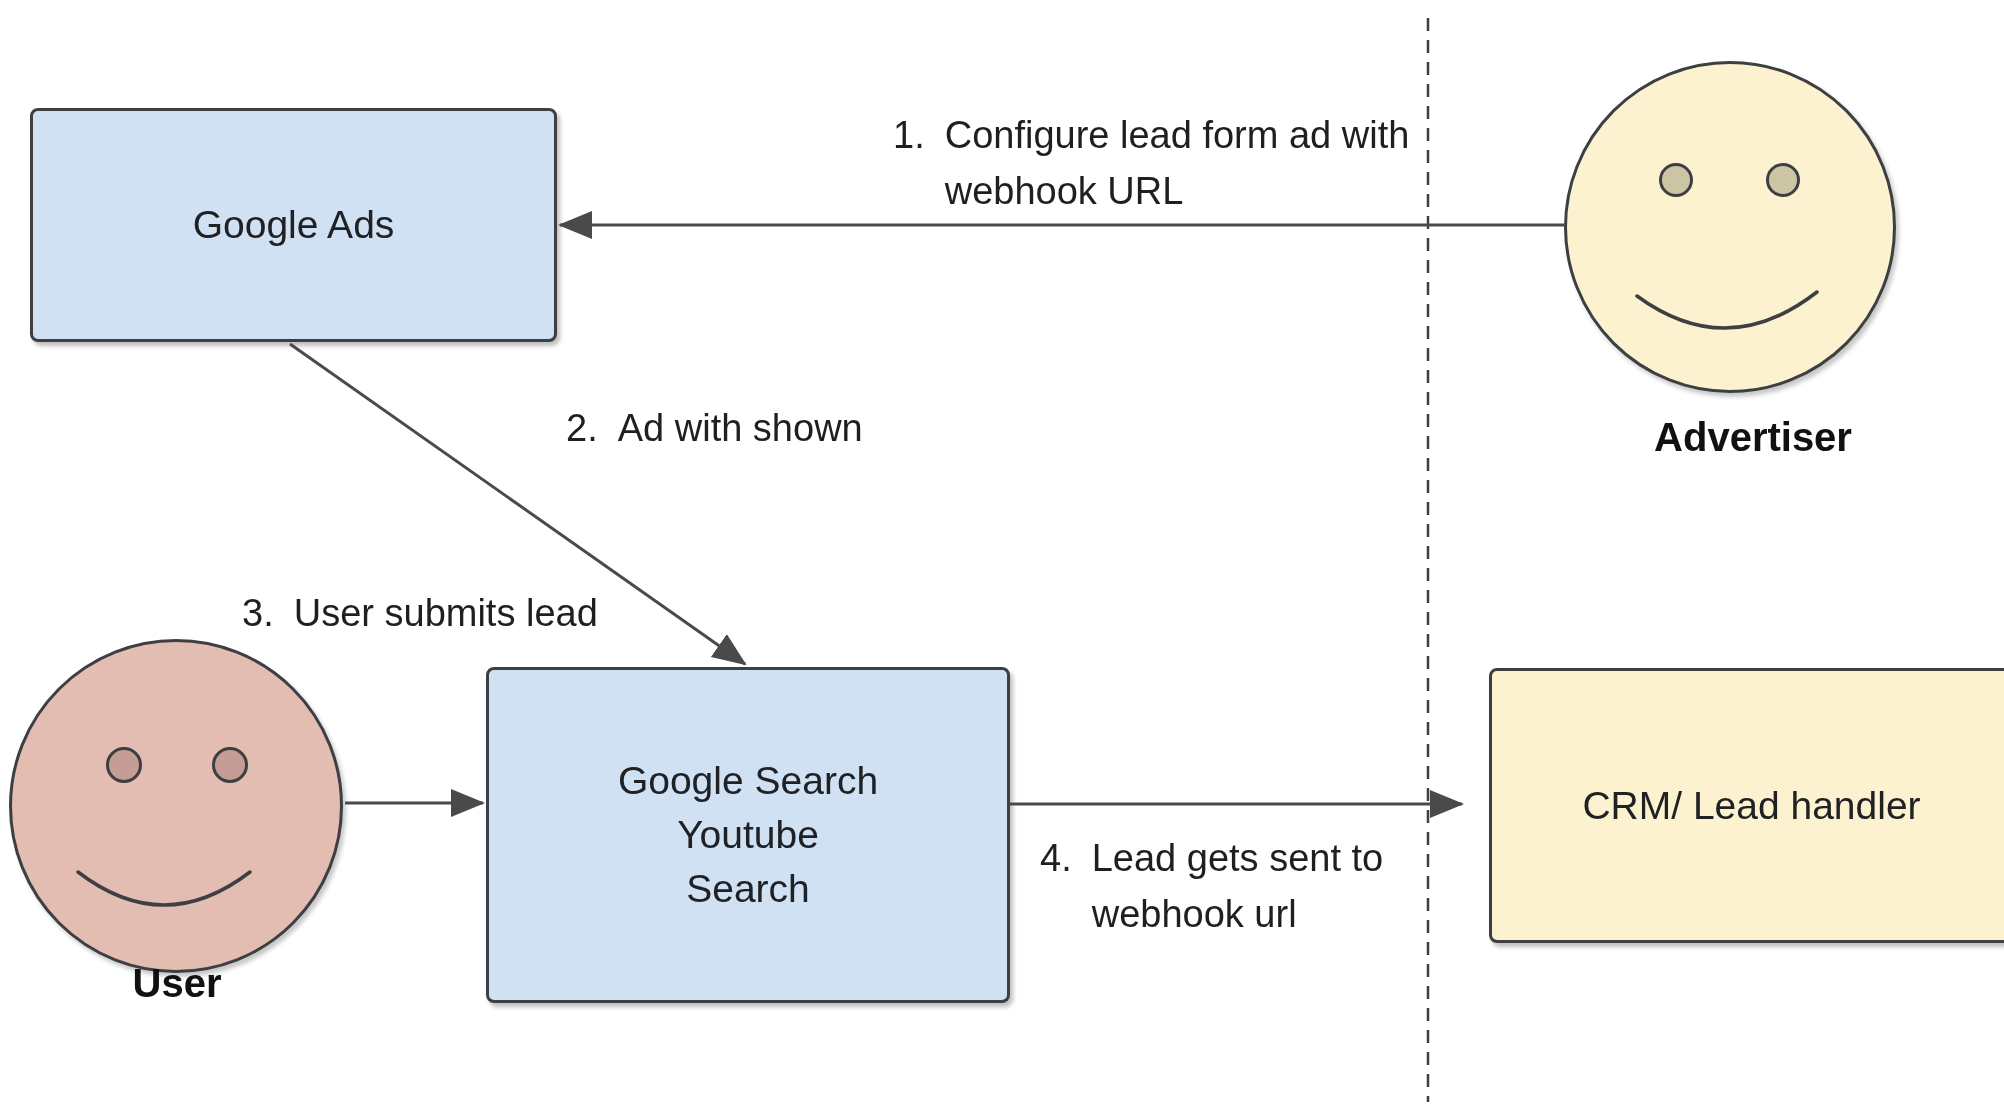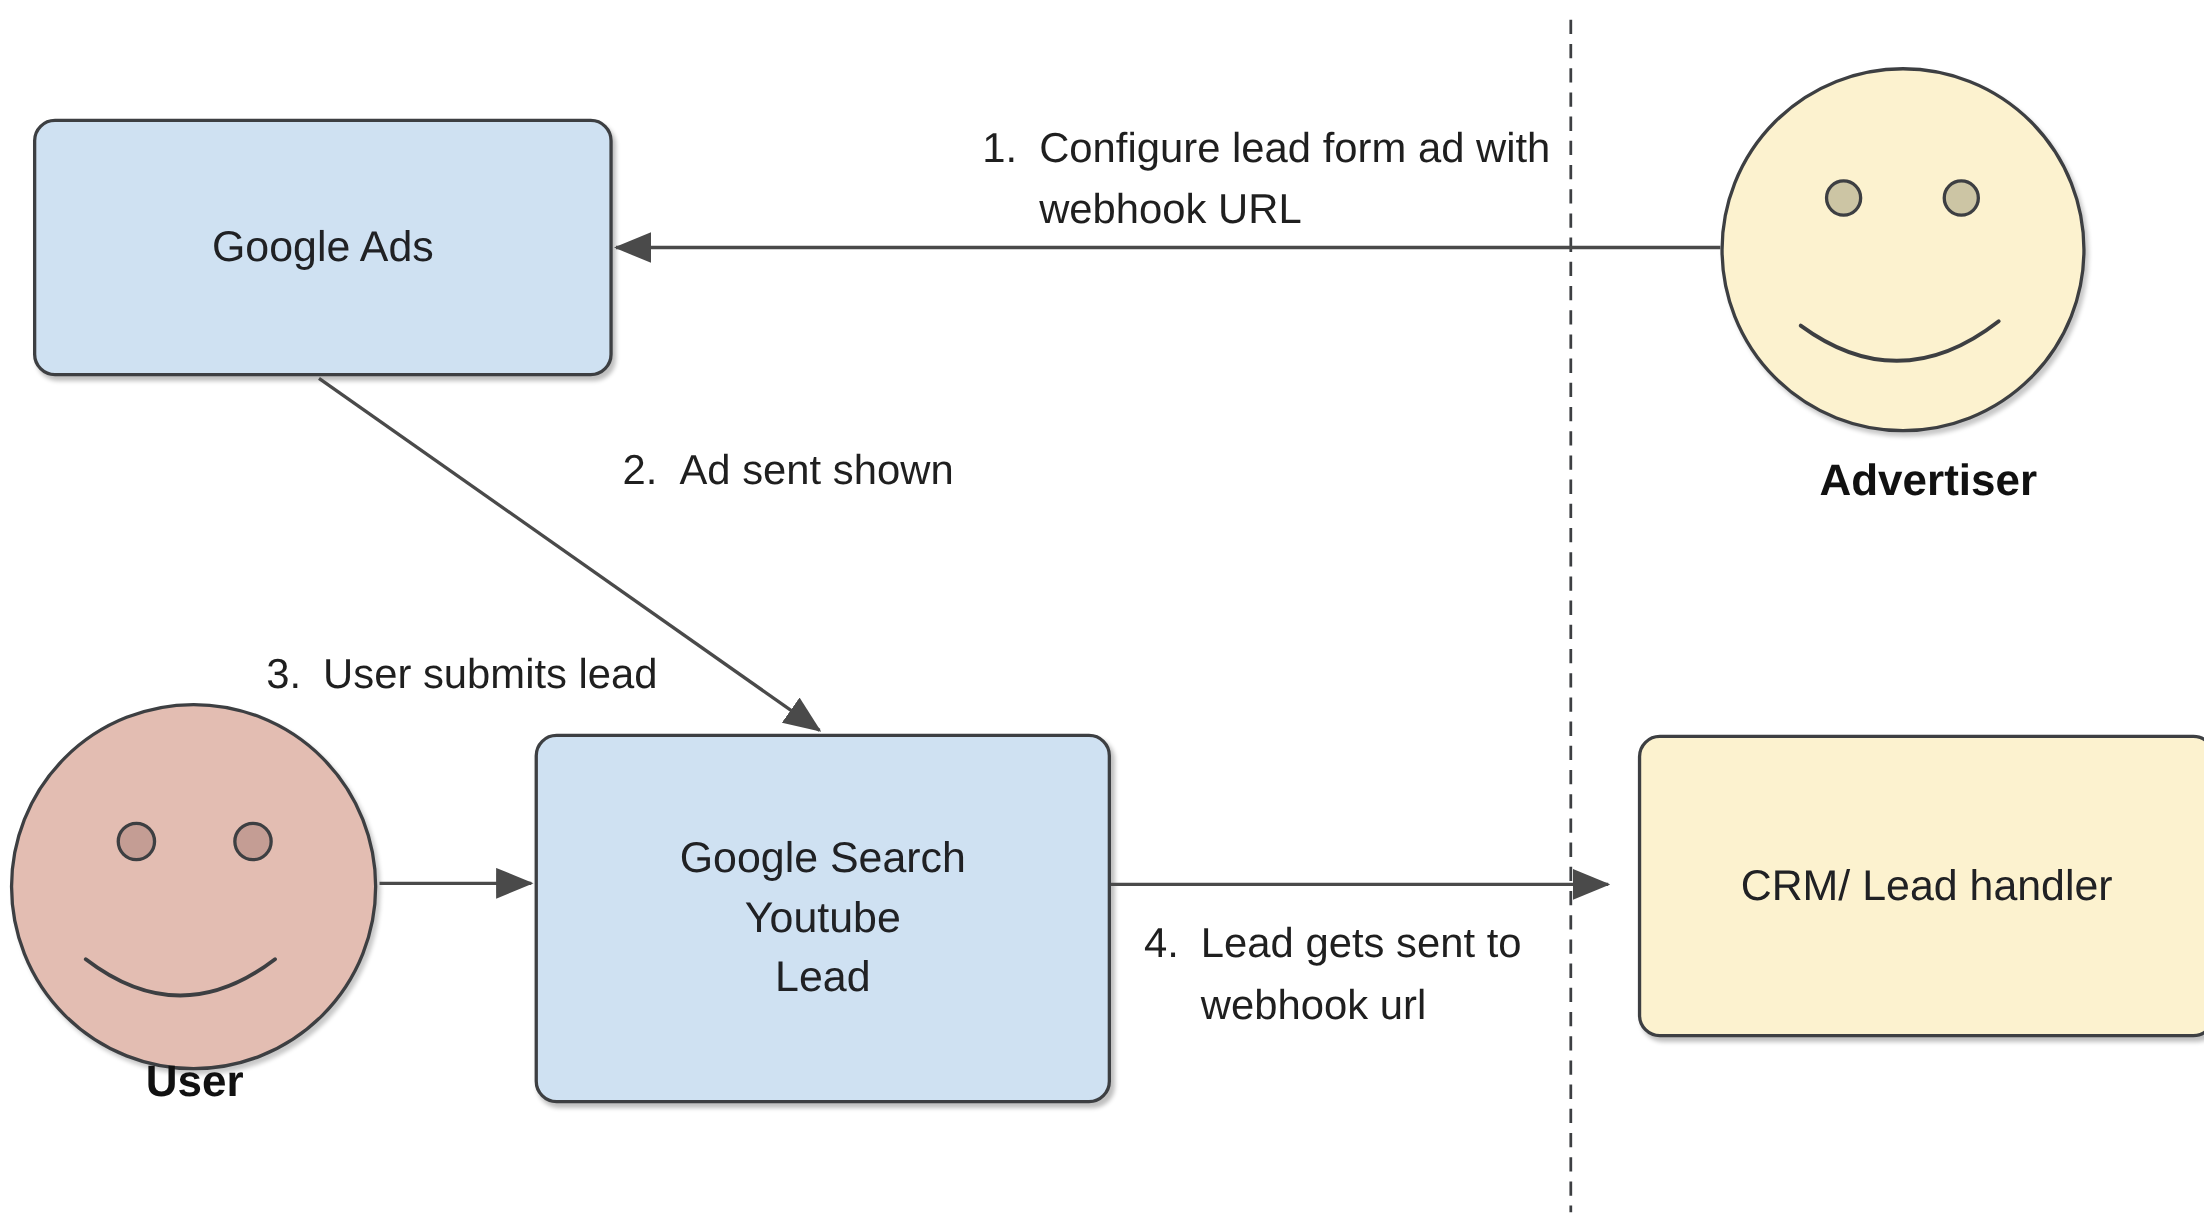--- a/index.html
+++ b/index.html
@@ -14,21 +14,21 @@
     height: 1116px;
     background: #ffffff;
     overflow: hidden;
     color: var(--c-text, #202124);
   }
   
   .node {
     position: absolute;
     box-sizing: border-box;
     border: 3px solid var(--c-stroke, #3d3f42);
-    border-radius: 20px;
+    border-radius: 8px;
     display: flex;
     flex-direction: column;
     align-items: center;
     justify-content: center;
     text-align: center;
     font-size: 39px;
     line-height: 54px;
     box-shadow: 3px 4px 4px rgba(0,0,0,0.25);
   }
   .node.blue   { background: var(--c-box-blue, #cfe1f2); }
@@ -120,21 +120,21 @@
 
 <div class="canvas">
 
   <div class="node blue" id="box-google-ads">
     <span>Google Ads</span>
   </div>
 
   <div class="node blue" id="box-surfaces">
     <span>Google Search</span>
     <span>Youtube</span>
-    <span>Lead</span>
+    <span>Search</span>
   </div>
 
   <div class="node yellow" id="box-crm">
     <span>CRM/ Lead handler</span>
   </div>
 
   <div class="face" id="face-advertiser">
     <div class="eye left"></div>
     <div class="eye right"></div>
   </div>
@@ -145,21 +145,21 @@
     <div class="eye right"></div>
   </div>
   <div class="actor-label" id="label-user">User</div>
 
   <div class="note" id="note-1">
     <span class="num">1.</span>
     <span class="txt"><span>Configure lead form ad with</span><br><span>webhook URL</span></span>
   </div>
   <div class="note" id="note-2">
     <span class="num">2.</span>
-    <span class="txt">Ad sent shown</span>
+    <span class="txt">Ad with shown</span>
   </div>
   <div class="note" id="note-3">
     <span class="num">3.</span>
     <span class="txt">User submits lead</span>
   </div>
   <div class="note" id="note-4">
     <span class="num">4.</span>
     <span class="txt"><span>Lead gets sent to</span><br><span>webhook url</span></span>
   </div>
 

